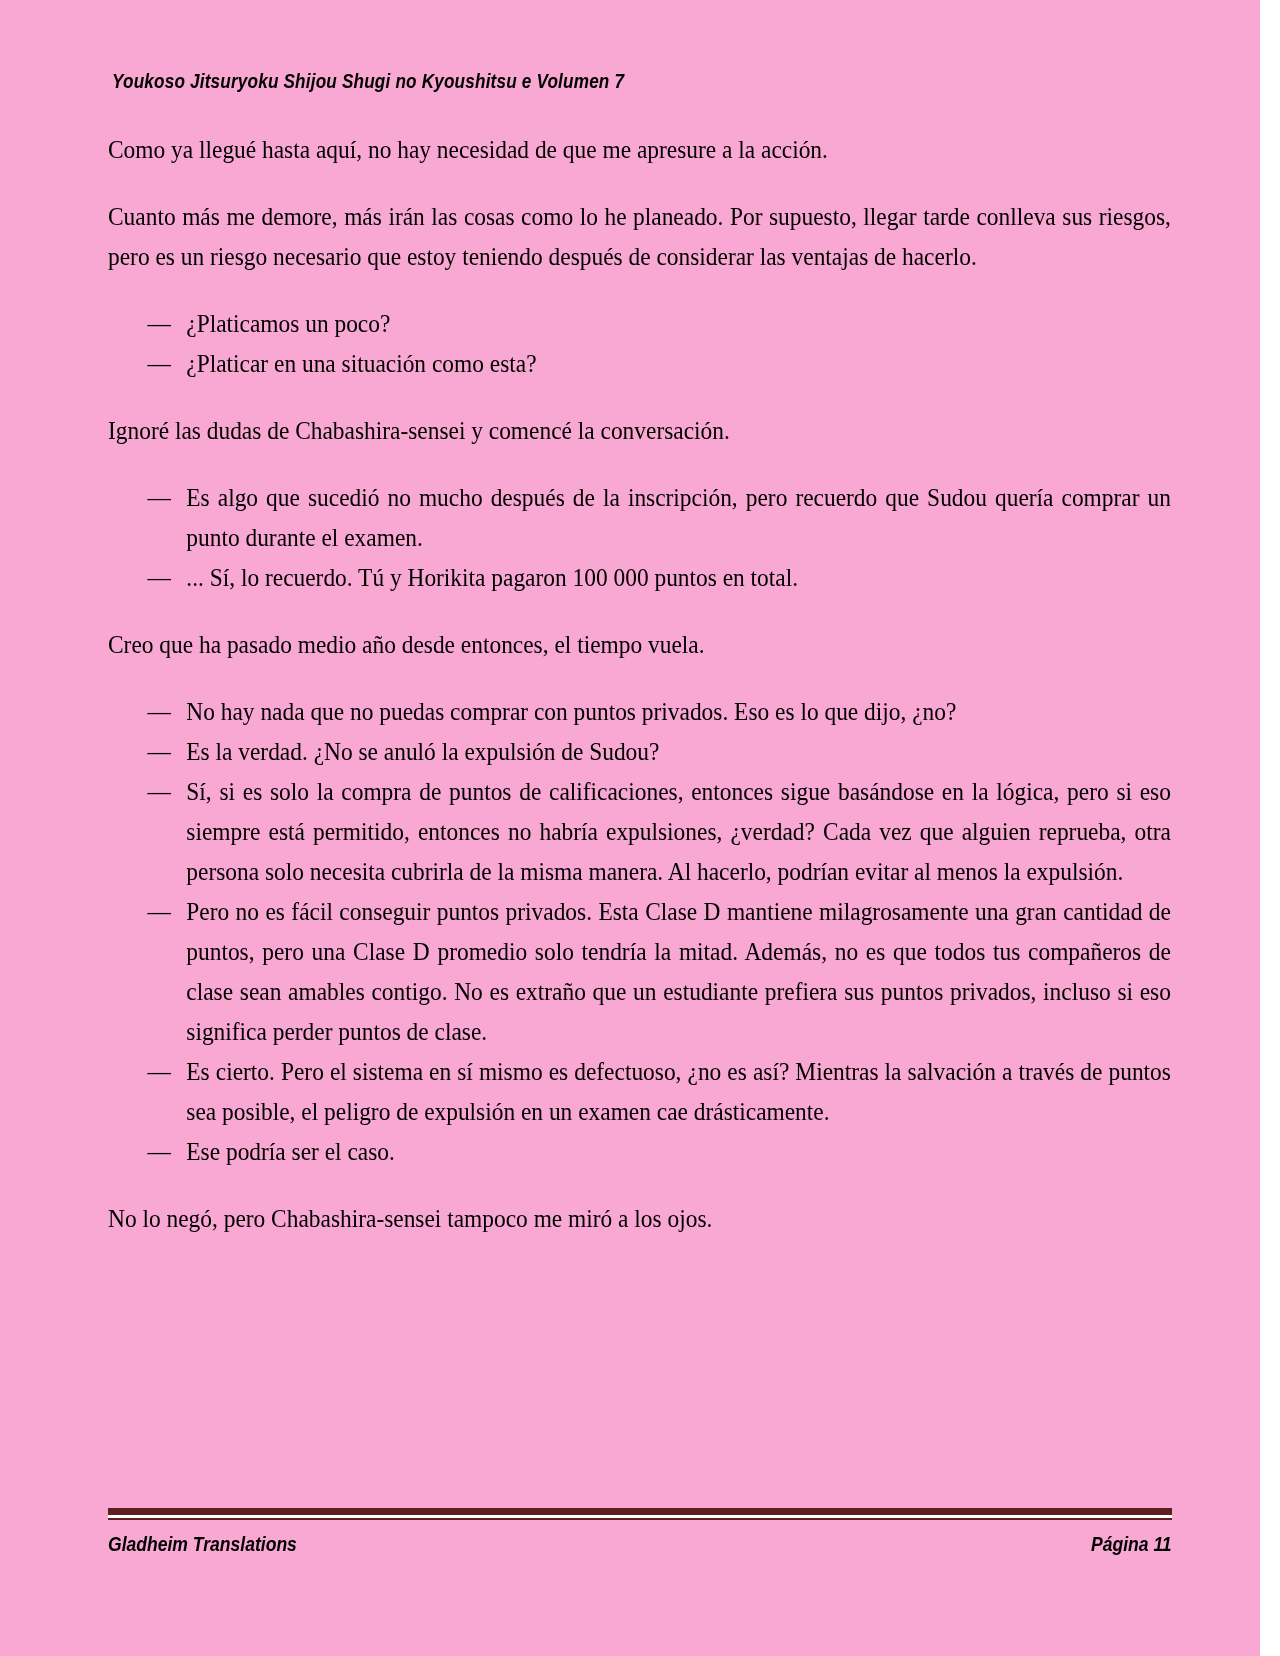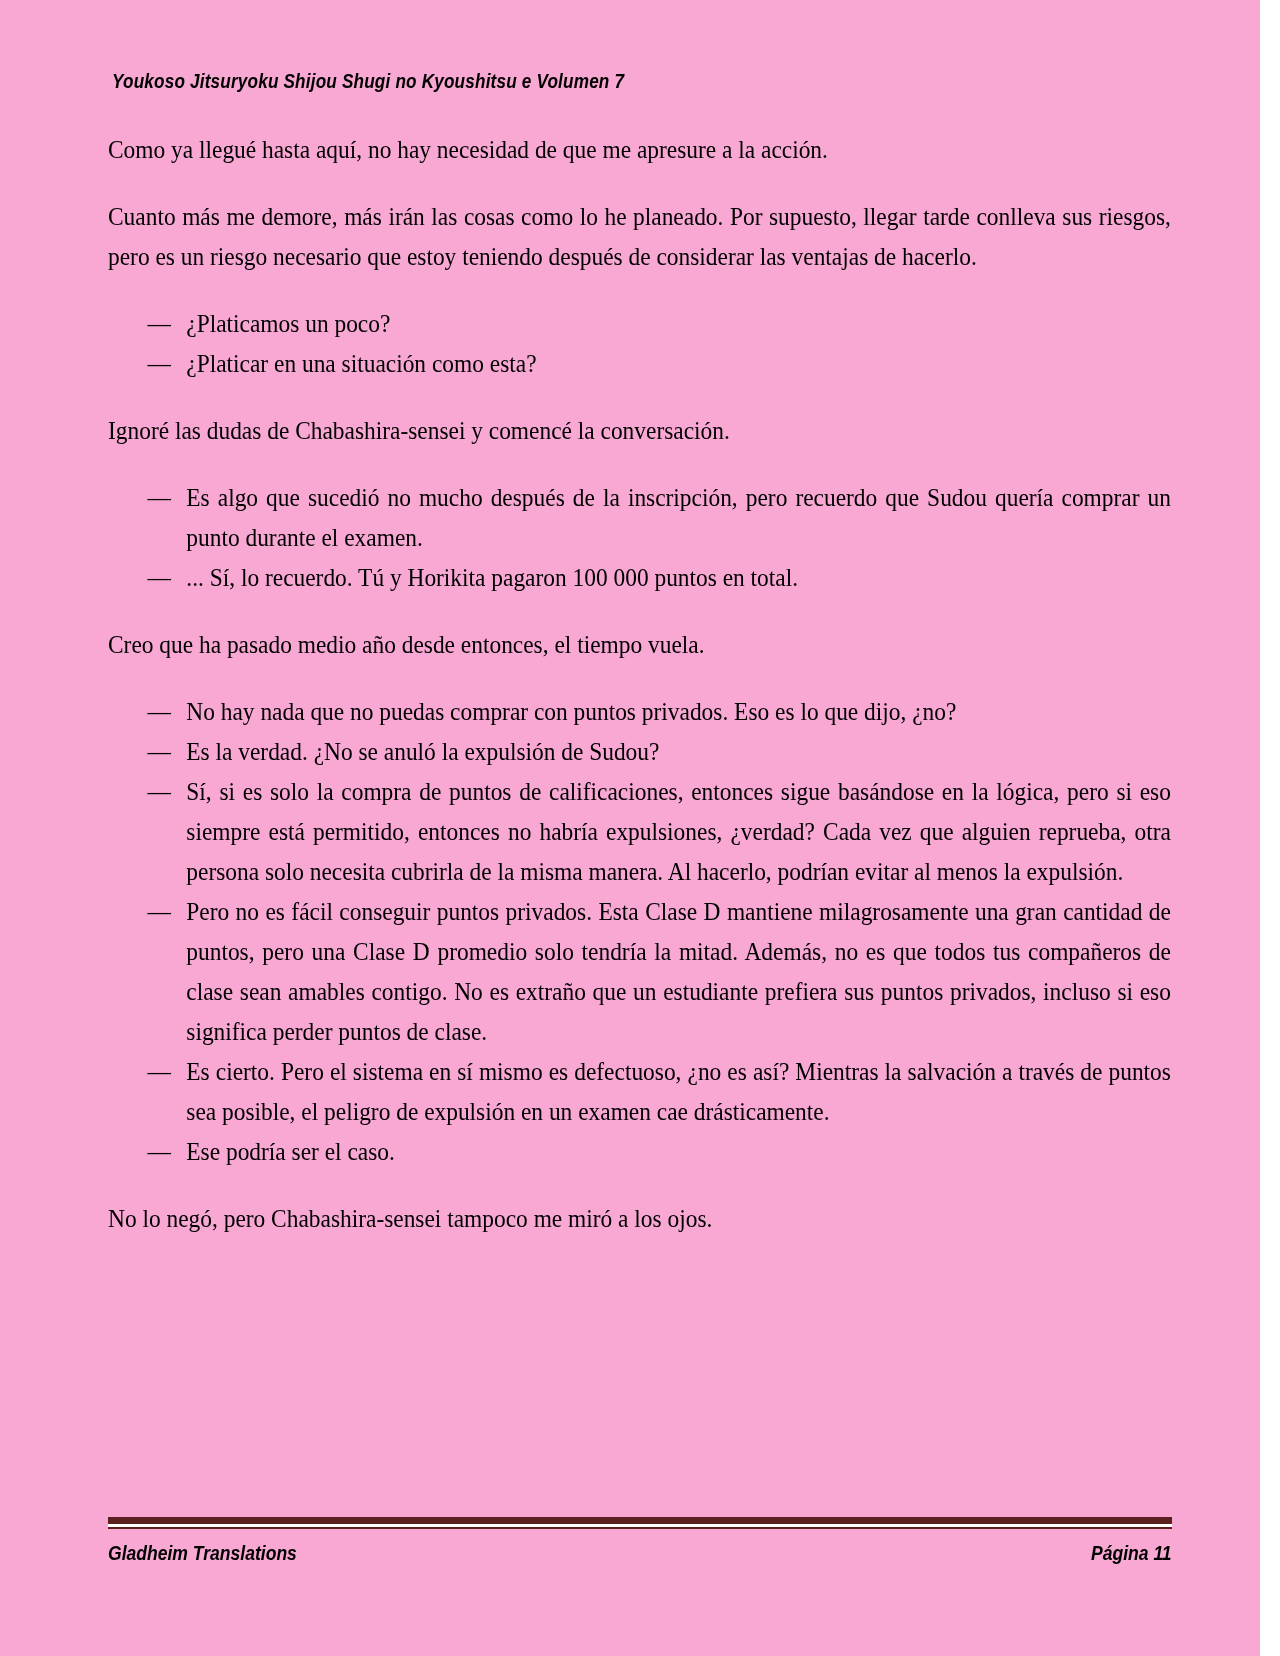--- a/index.html
+++ b/index.html
@@ -96,21 +96,21 @@
 
   
   .dialogue-line > .txt {
     display: block;
   }
 
   
   .page-footer {
     position: absolute;
     left: 108px;
-    bottom: 91px;
+    bottom: 100px;
     width: 1064px;
   }
 
   .footer-rule-thick {
     height: 7px;
     background: #5B2121;
     width: 100%;
   }
 
   .footer-rule-gap {

